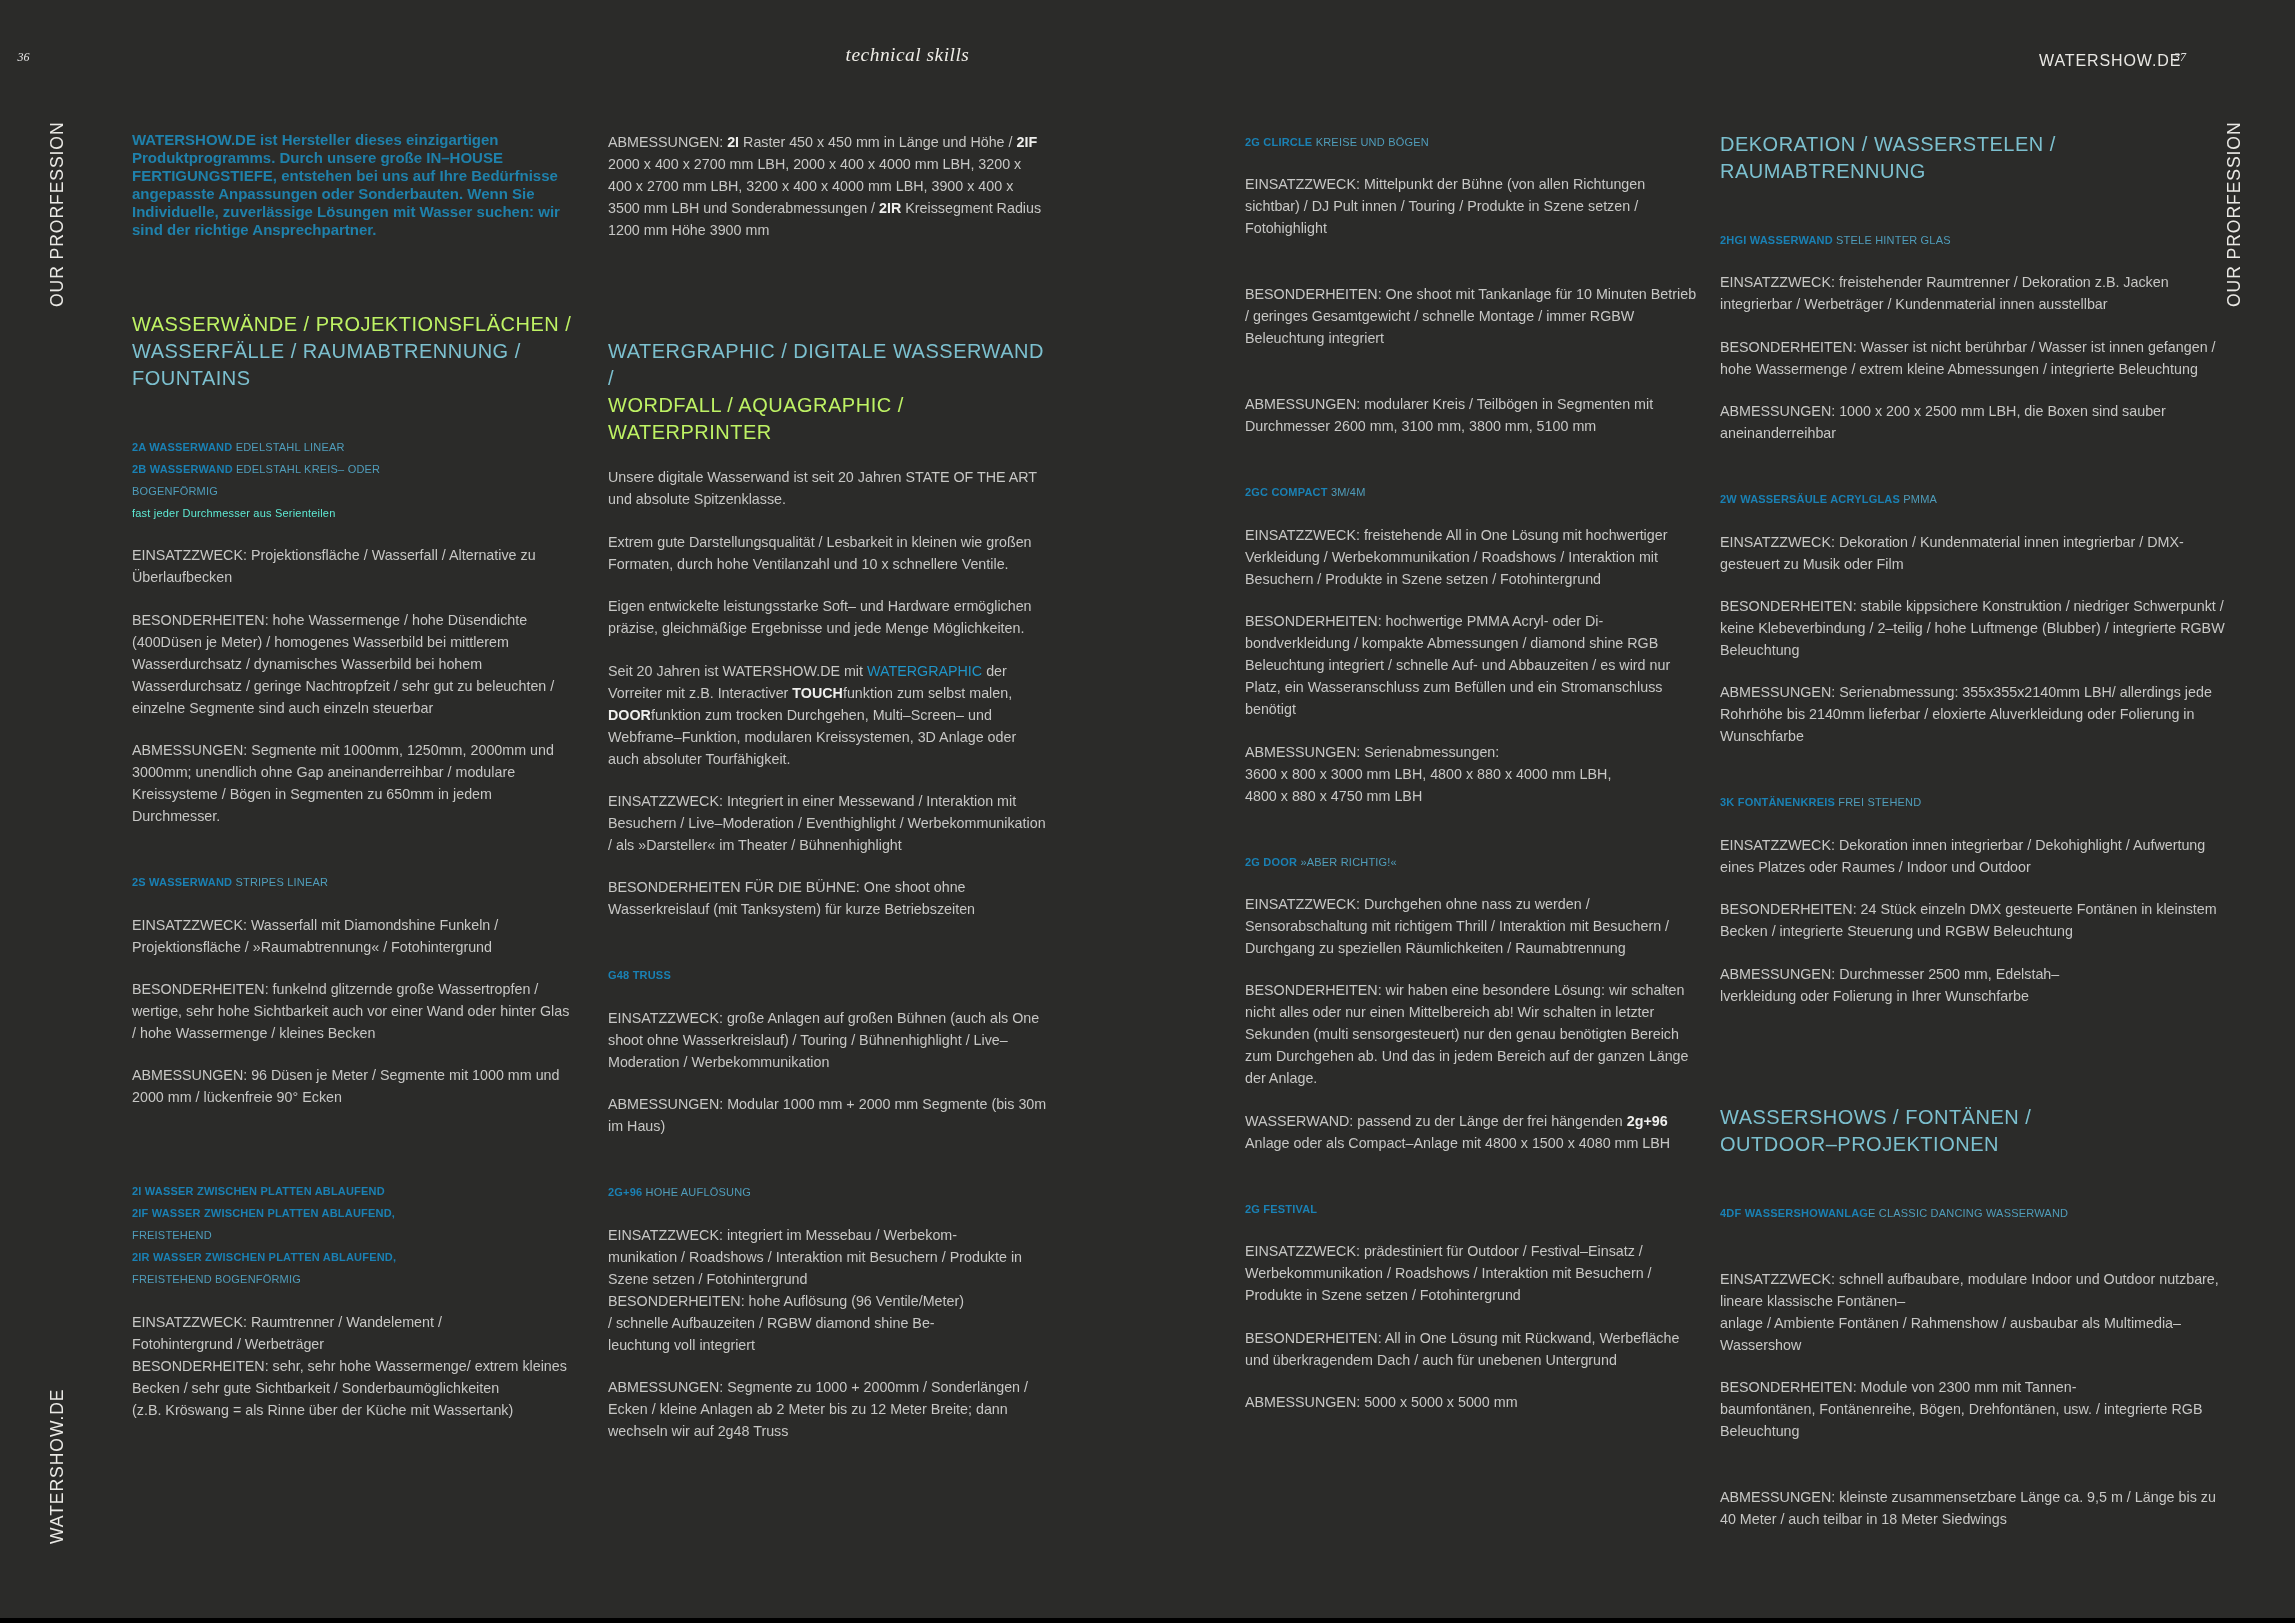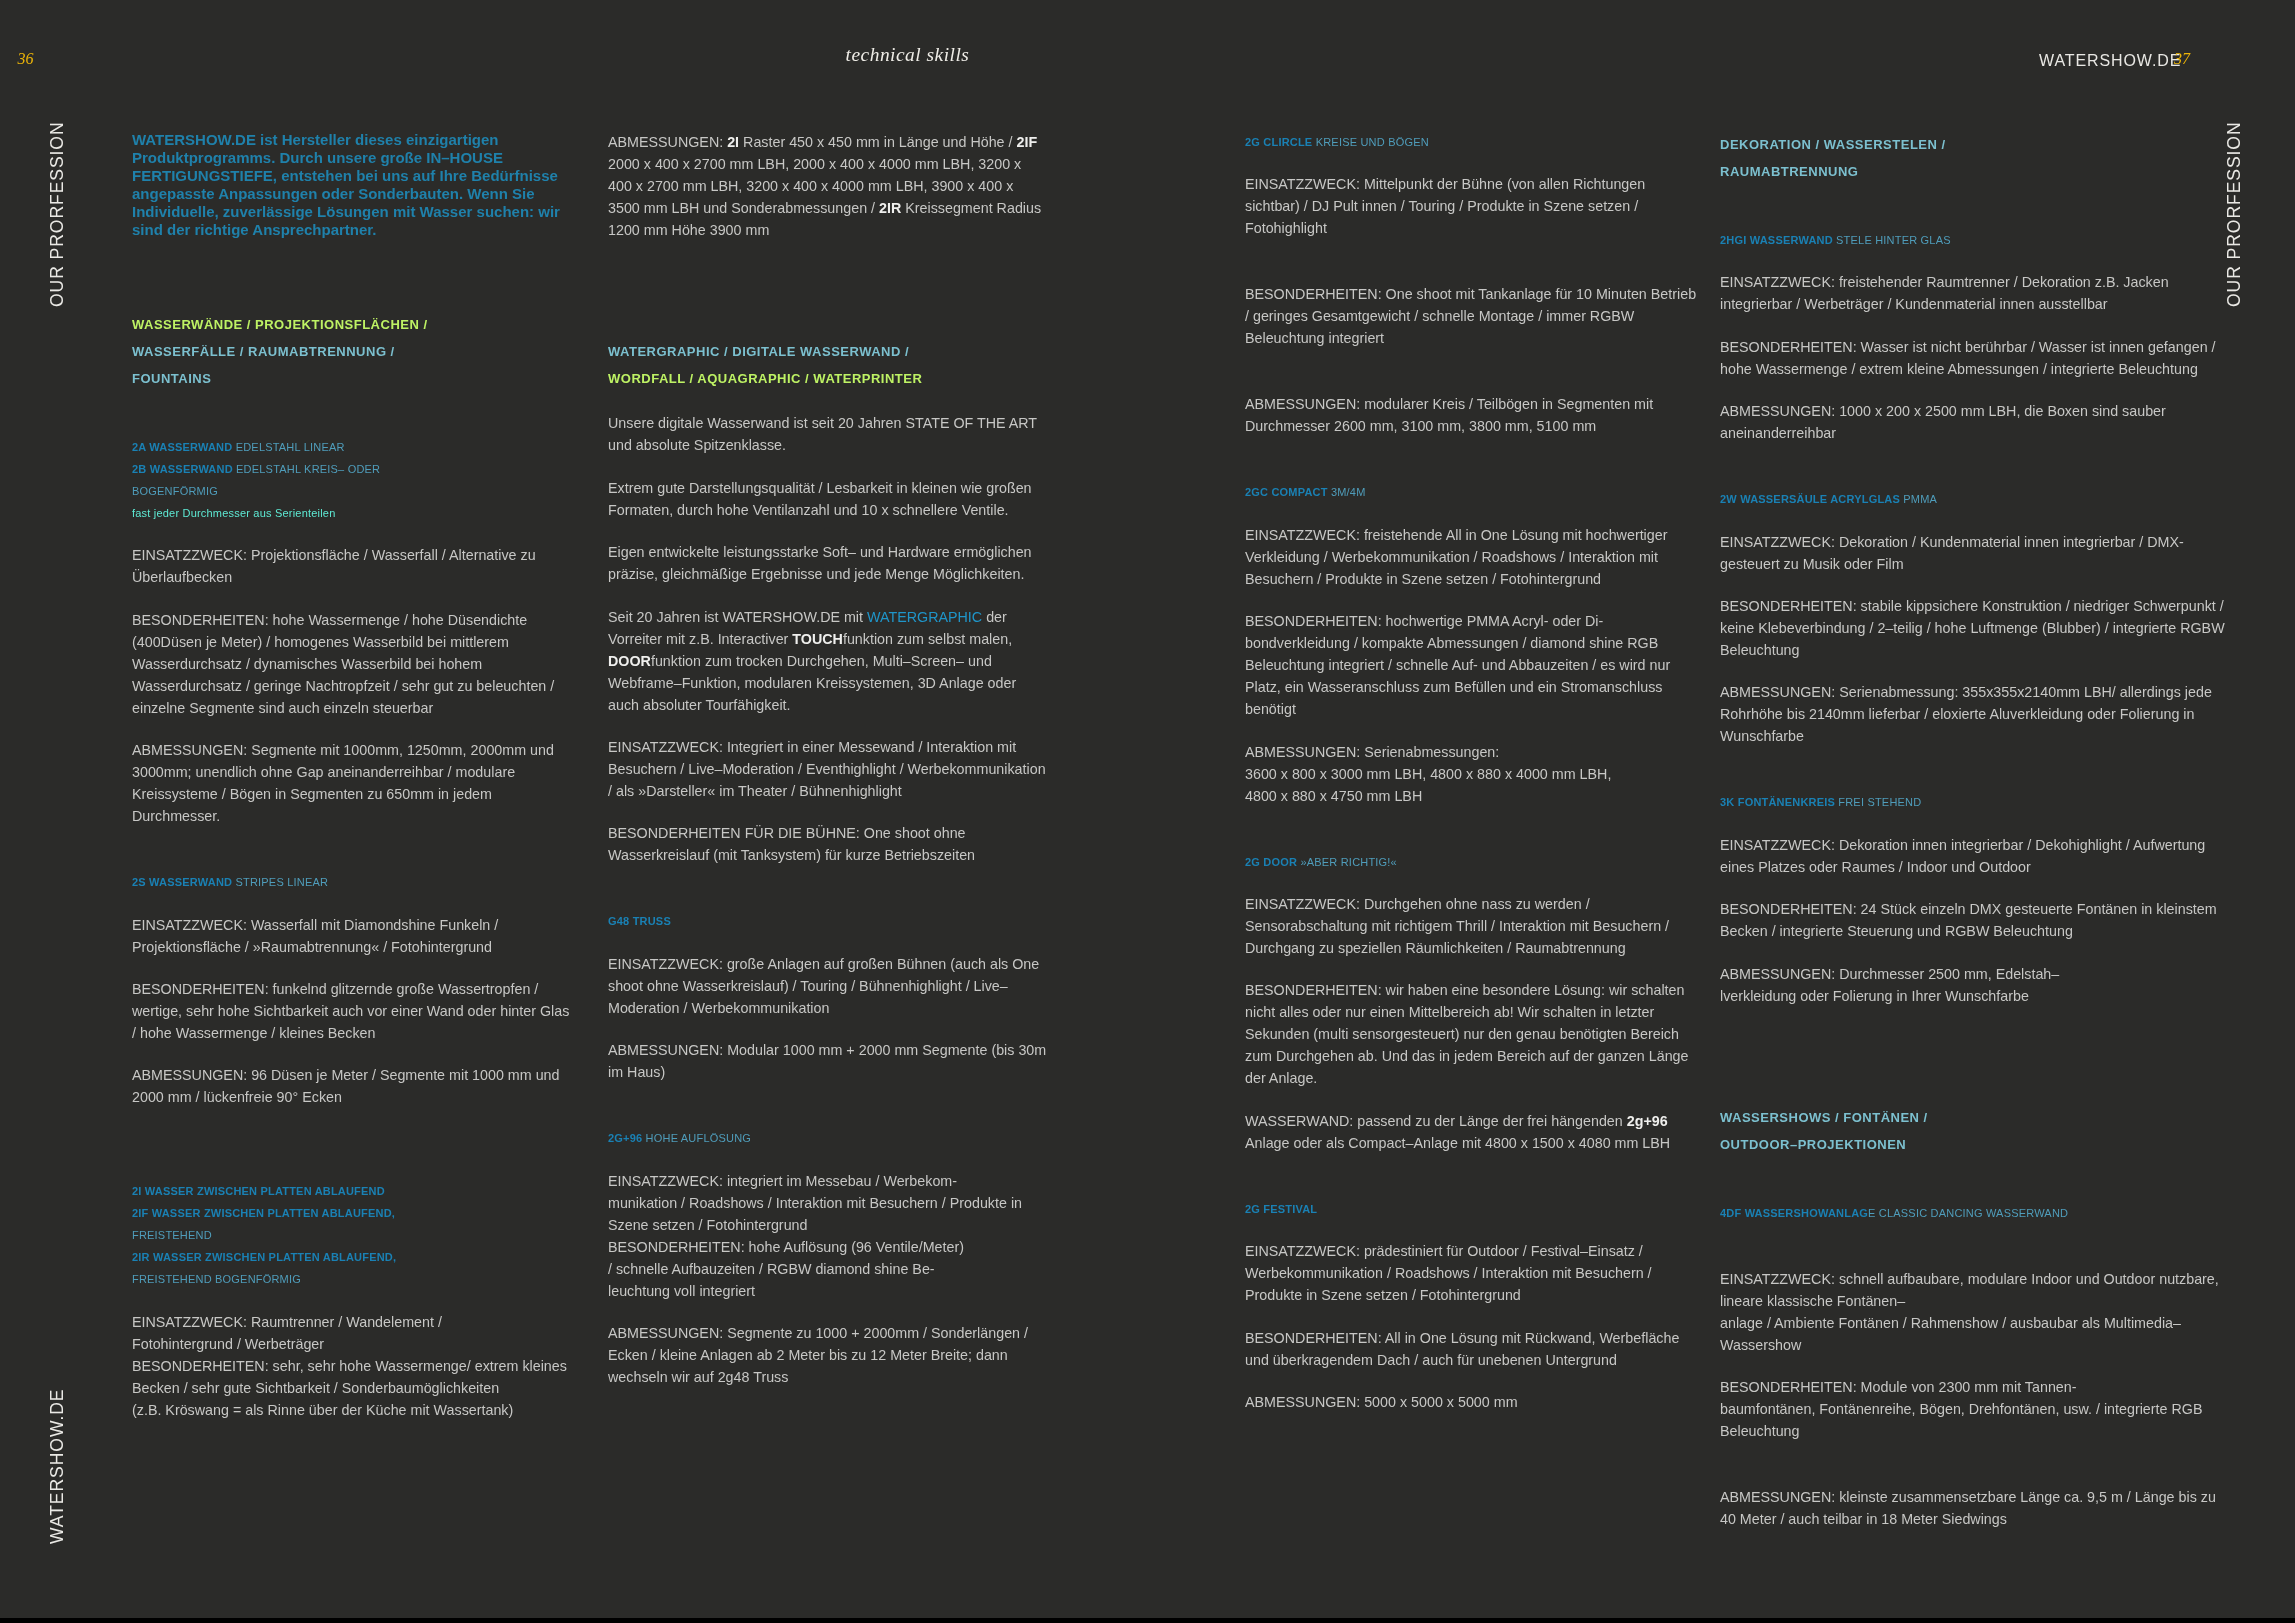--- a/index.html
+++ b/index.html
@@ -4,22 +4,22 @@
 <style>
   html,body{margin:0;padding:0;}
   body{
     width:2295px;height:1623px;position:relative;overflow:hidden;
     background:#2b2b29;
     font-family:"Liberation Sans","DejaVu Sans",sans-serif;
   }
   .page{position:absolute;inset:0;background:#2b2b29;}
   
   .folio{
-    position:absolute;color:#eab308;
-    font-family:"Liberation Serif","DejaVu Serif",serif;font-style:italic;font-size:16px;
+    position:absolute;color:#e5e5e5;
+    font-family:"Liberation Serif","DejaVu Serif",serif;font-style:italic;font-size:12px;
   }
   #folio-left{left:17.6px;top:50px;}
   #folio-right{left:2174px;top:50px;}
   #center-title{
     position:absolute;left:787px;top:44px;width:241px;text-align:center;
     color:#efede7;font-family:"Liberation Serif","DejaVu Serif",serif;
     font-style:italic;font-size:19.4px;letter-spacing:0.5px;
   }
   #brand-top-right{
     position:absolute;left:2039px;top:52px;color:#e9e8e4;
@@ -36,21 +36,21 @@
   
   .col{position:absolute;top:131px;}
   #col0{left:132px;width:444px;}
   #col1{left:608px;width:440px;}
   #col2{left:1245px;width:453px;}
   #col3{left:1720px;width:513px;}
   .blk{color:#c7c7c5;font-size:14.3px;line-height:22px;font-weight:400;}
   .col .blk:first-child{margin-top:0;}
   .blk-para{margin-top:20.4px;}
   .blk-intro{color:#1f81ab;font-weight:bold;font-size:15px;line-height:18px;}
-  .blk-section{font-weight:bold;font-size:13px;line-height:27px;letter-spacing:0.5px;margin-top:69px;}
+  .blk-section{font-weight:normal;font-size:20px;line-height:27px;letter-spacing:0.5px;margin-top:69px;}
   .blk-product{font-weight:bold;font-size:11px;line-height:22px;margin-top:44px;letter-spacing:0.2px;}
   .gap-md{margin-top:44px;}
   .gap-lg{margin-top:72px;}
   .gap-xl{margin-top:97px;}
   .seg-code{color:#1a81b4;font-weight:bold;}
   .seg-sub{color:#4f9dbb;font-weight:normal;}
   .seg-note{color:#5eead4;font-weight:normal;}
   .seg-strong{color:#efefed;font-weight:bold;}
   .seg-link{color:#1f95c9;font-weight:400;}
   .seg-secA{color:#bef264;}

